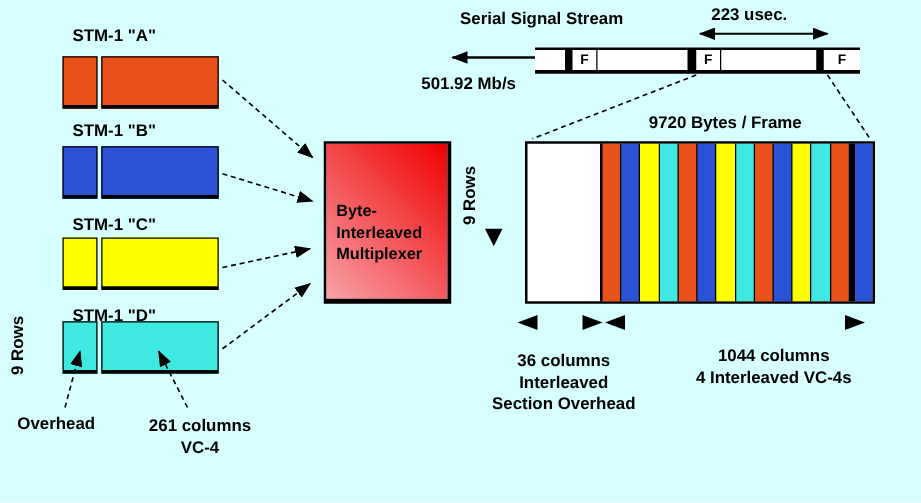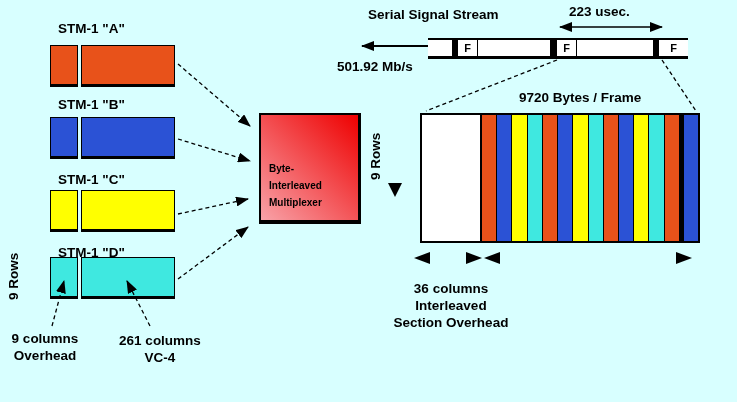--- a/index.html
+++ b/index.html
@@ -19,24 +19,24 @@
           border:1px solid #000; border-bottom:3px solid #000; }
   .box-small { left:0; width:28px; }
   .box-large { left:31px; width:94px; }
   .stm-label { position:absolute; left:58px; font-size:13.5px; white-space:nowrap; }
 
   
   .vlabel { position:absolute; height:16px; font-size:13.5px; white-space:nowrap;
             transform:rotate(-90deg); transform-origin:0 100%; }
 
   
-  .mux { position:absolute; left:259px; top:113px; width:102px; height:111px;
+  .mux { position:absolute; left:259px; top:113px; width:102px; height:130px;
          box-sizing:border-box; border:2px solid #000;
          border-right-width:3px; border-bottom-width:4px;
-         padding:45px 0 0 8px; line-height:17px; font-size:10px; }
+         padding:45px 0 0 8px; line-height:17px; font-size:13px; }
 
   
   .band { position:absolute; left:428px; top:38px; width:260px; height:21px;
           box-sizing:border-box; border-top:2px solid #000; border-bottom:3px solid #000;
           background:#fff; display:flex; }
   .seg-black { background:#000; }
   .fcell { box-sizing:border-box; border-right:1.5px solid #000;
            font-size:11px; display:flex; align-items:center; justify-content:center; }
 
   
@@ -73,21 +73,20 @@
     <div class="sbox box-large" style="background: rgb(255, 255, 0);"></div>
   </div>
   <div class="stm-bar" id="stm-bar-3" style="top:257px">
     <div class="sbox box-small" style="background: rgb(63, 232, 224);"></div>
     <div class="sbox box-large" style="background: rgb(63, 232, 224);"></div>
   </div>
 
   <div class="vlabel" style="left:22px; top:284px">9 Rows</div>
 
   <div class="abs lbl ctr" style="left:3px; top:330px; width:84px">
-    <div>9 columns</div>
     <div>Overhead</div>
   </div>
   <div class="abs lbl ctr" style="left:106px; top:332px; width:108px">
     <div>261 columns</div>
     <div>VC-4</div>
   </div>
 
   <div class="mux" id="mux-box" style="background: linear-gradient(45deg, rgb(248, 162, 168), rgb(238, 0, 0));">
     <div>Byte-</div>
     <div>Interleaved</div>
@@ -138,20 +137,22 @@
         <div class="stripe" style="background: rgb(43, 82, 213);"></div>
       </div>
   </div>
 
   <div class="abs lbl ctr" style="left:383px; top:280px; width:136px">
     <div>36 columns</div>
     <div>Interleaved</div>
     <div>Section Overhead</div>
   </div>
   <div class="abs lbl ctr" style="left:531px; top:276px; width:176px">
+    <div>1044 columns</div>
+    <div>4 Interleaved VC-4s</div>
   </div>
 
 
   <svg class="overlay" width="737" height="402" viewBox="0 0 737 402">
     <defs>
       <marker id="ah" markerWidth="14" markerHeight="10" refX="12" refY="5" orient="auto-start-reverse" markerUnits="userSpaceOnUse">
         <path d="M0,0 L13,5 L0,10 z" fill="#000"></path>
       </marker>
     </defs>
 

